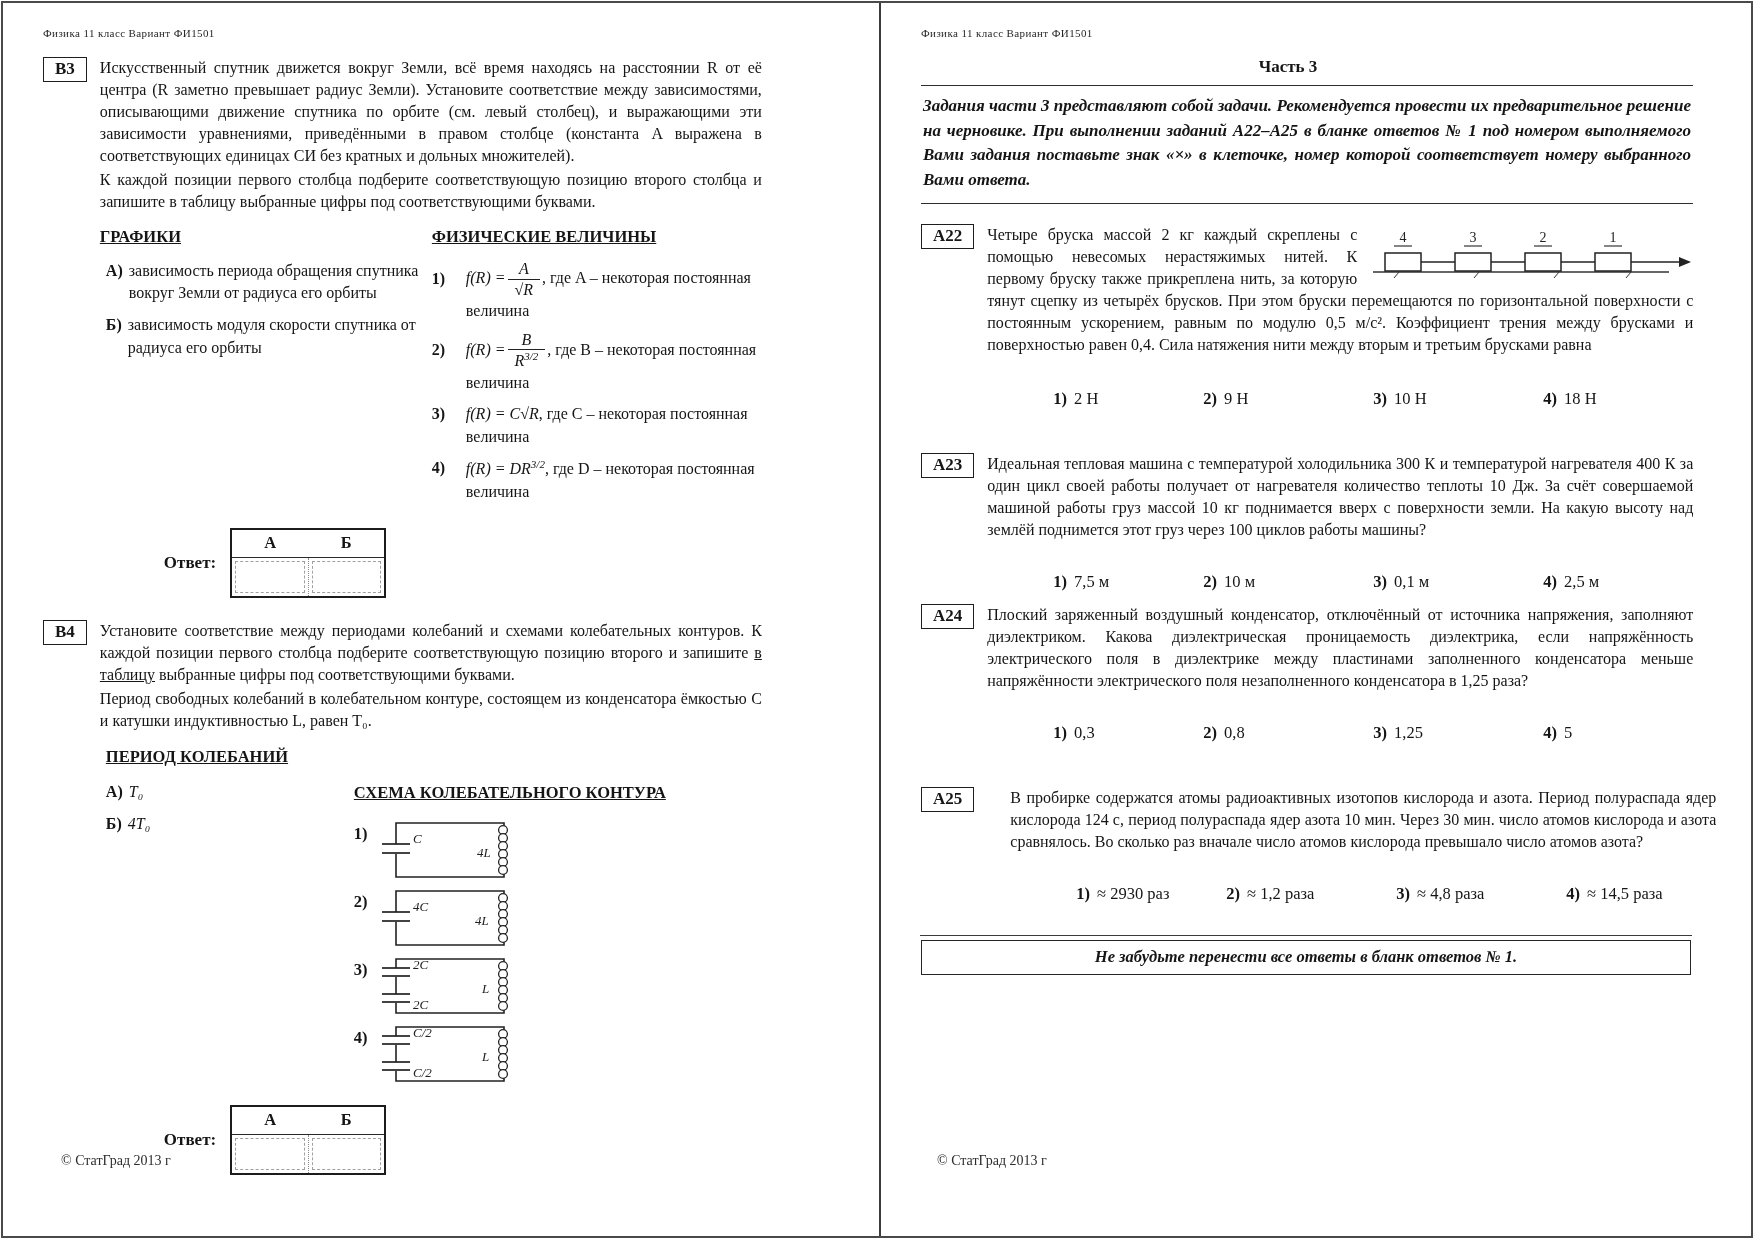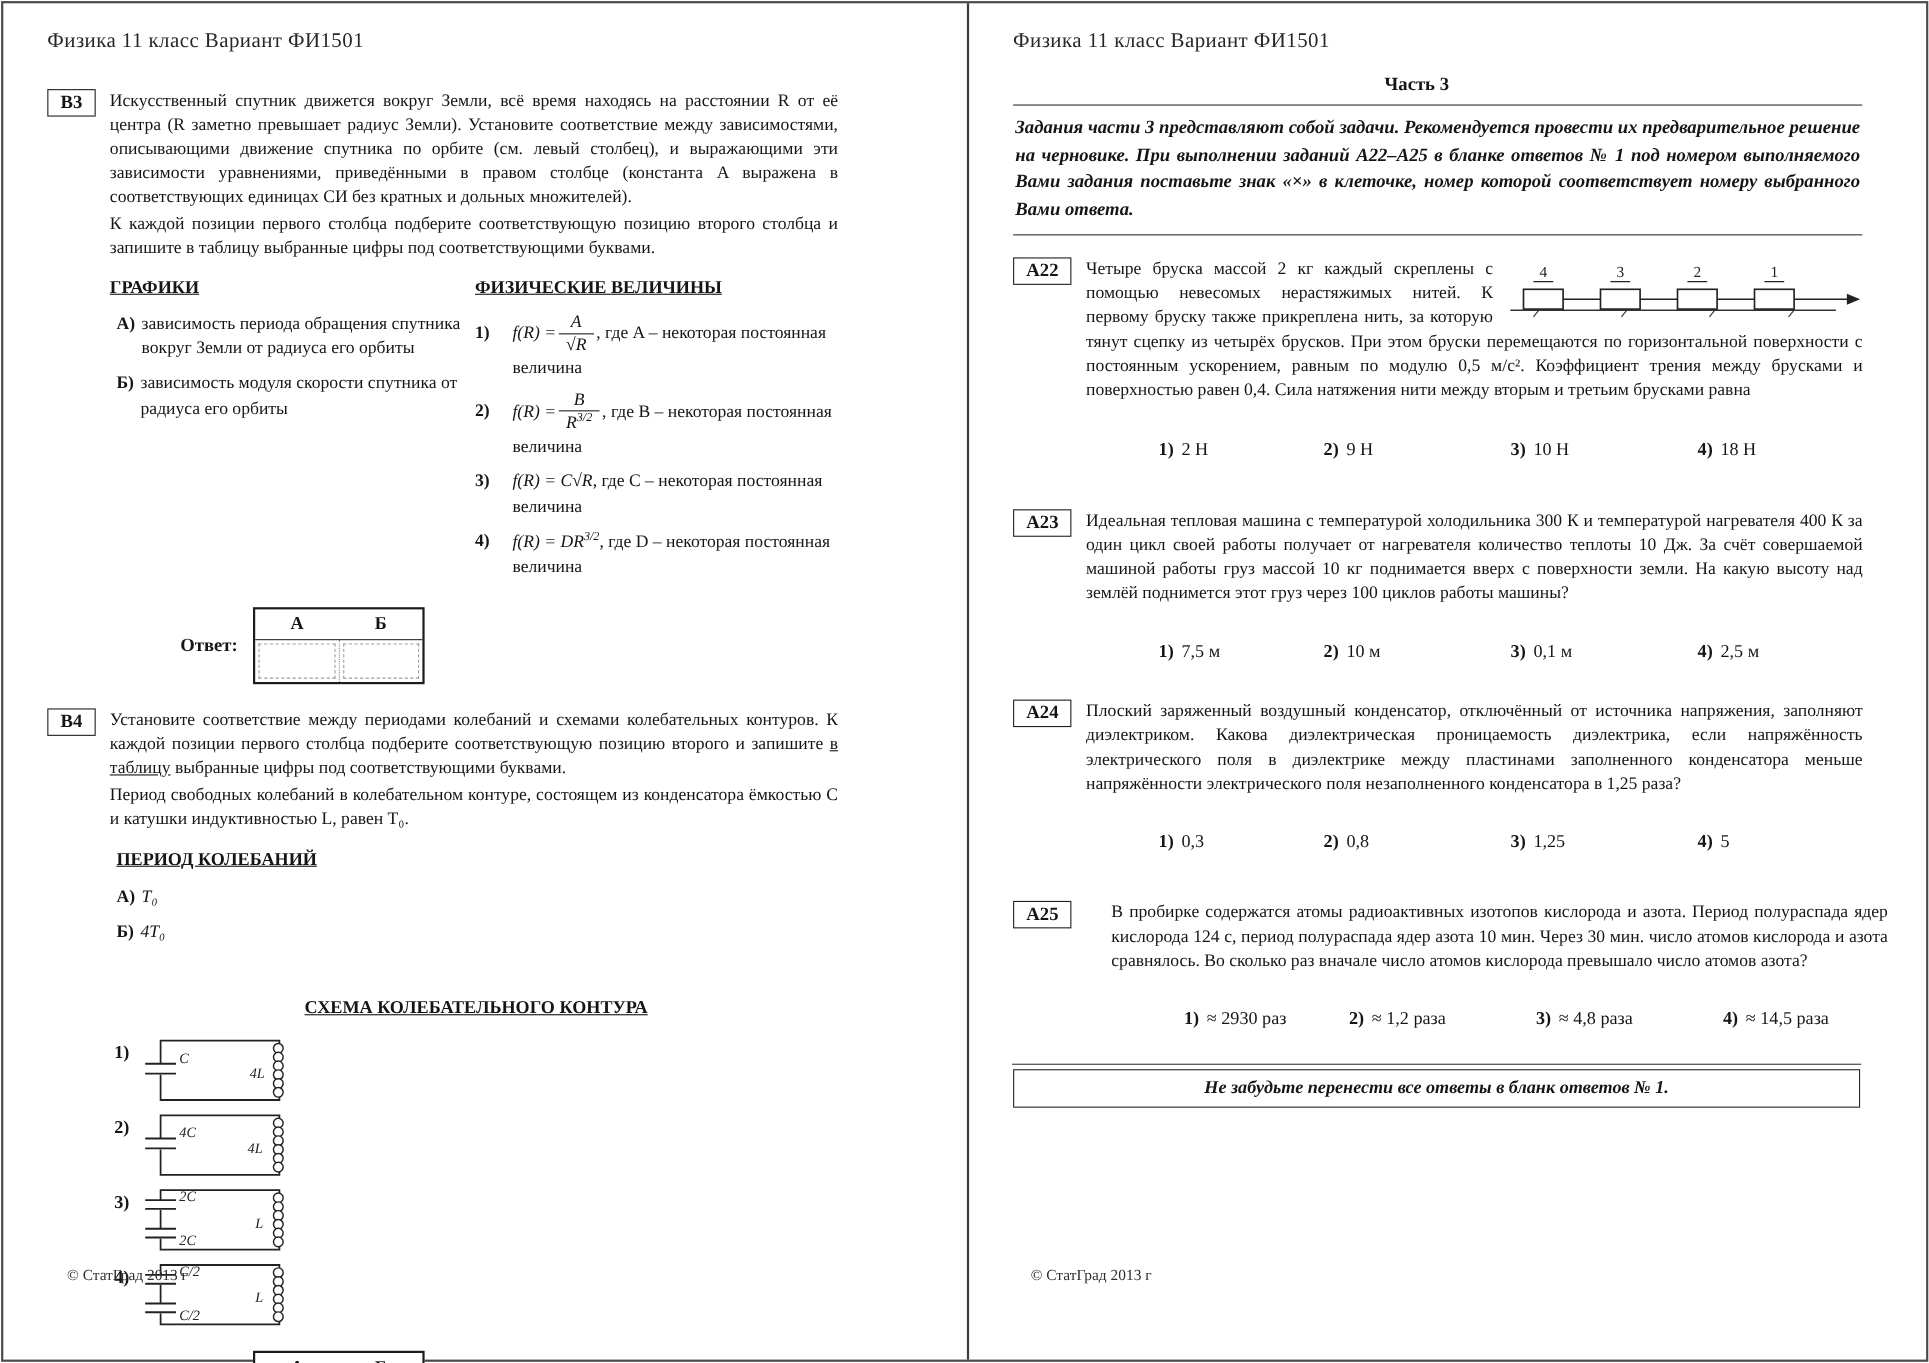--- a/index.html
+++ b/index.html
@@ -3,25 +3,25 @@
 <meta charset="utf-8">
 <style>
   html,body{margin:0;padding:0;background:#fff;}
   body{width:1754px;height:1239px;overflow:hidden;
        font-family:"Liberation Serif","DejaVu Serif",serif;color:#151515;}
   .canvas{box-sizing:border-box;width:1752px;height:1237px;margin:1px;
           border:2px solid #4a4a4a;display:flex;background:#fff;}
   .page{box-sizing:border-box;position:relative;height:100%;padding:24px 0 0 40px;}
   .page-left{width:878px;border-right:2px solid #3c3c3c;}
   .page-right{flex:1;}
-  .doc-header{font-size:19px;color:#272727;letter-spacing:.4px;margin-bottom:18px;}
+  .doc-header{font-size:11px;color:#272727;letter-spacing:.4px;margin-bottom:18px;}
   .page-footer{position:absolute;top:1150px;left:58px;font-size:14px;color:#2c2c2c;}
 
   
-  .task{display:flex;gap:13px;margin-top:32px;}
+  .task{display:flex;gap:13px;margin-top:10px;}
   .task-num{flex:0 0 auto;align-self:flex-start;border:1.7px solid #1e1e1e;
             font-weight:bold;font-size:17px;padding:1px 11px 2px;background:#fff;}
   .task-body{width:662px;font-size:16px;line-height:1.38;text-align:justify;}
   .page-right .task-body{width:706px;}
   .task-body p{margin:0 0 2px 0;}
   .u{text-decoration:underline;}
   .m{font-style:italic;}
 
   
   .cols{display:flex;margin-top:12px;}
@@ -151,21 +151,21 @@
         </div>
       </div>
     </div>
 
     <div class="task" style="margin-top:22px;">
       <div class="task-num">В4</div>
       <div class="task-body">
         <p><span>Установите соответствие между периодами колебаний и схемами колебательных контуров. К каждой позиции первого столбца подберите соответствующую позицию второго и запишите </span><span class="u">в таблицу</span><span> выбранные цифры под соответствующими буквами.</span></p>
         <p>Период свободных колебаний в колебательном контуре, состоящем из конденсатора ёмкостью C и катушки индуктивностью L, равен T₀.</p>
 
-        <div class="cols" style="margin-top:14px;flex-direction:column;">
+        <div class="cols" style="margin-top:14px;">
           <div class="col-l" style="width:250px;">
             <div class="col-title" style="text-align:left;margin-left:6px;">ПЕРИОД КОЛЕБАНИЙ</div>
             <div class="mi">
               <b>А)</b>
               <span class="m">T₀</span>
             </div>
             <div class="mi">
               <b>Б)</b>
               <span class="m">4T₀</span>
             </div>

